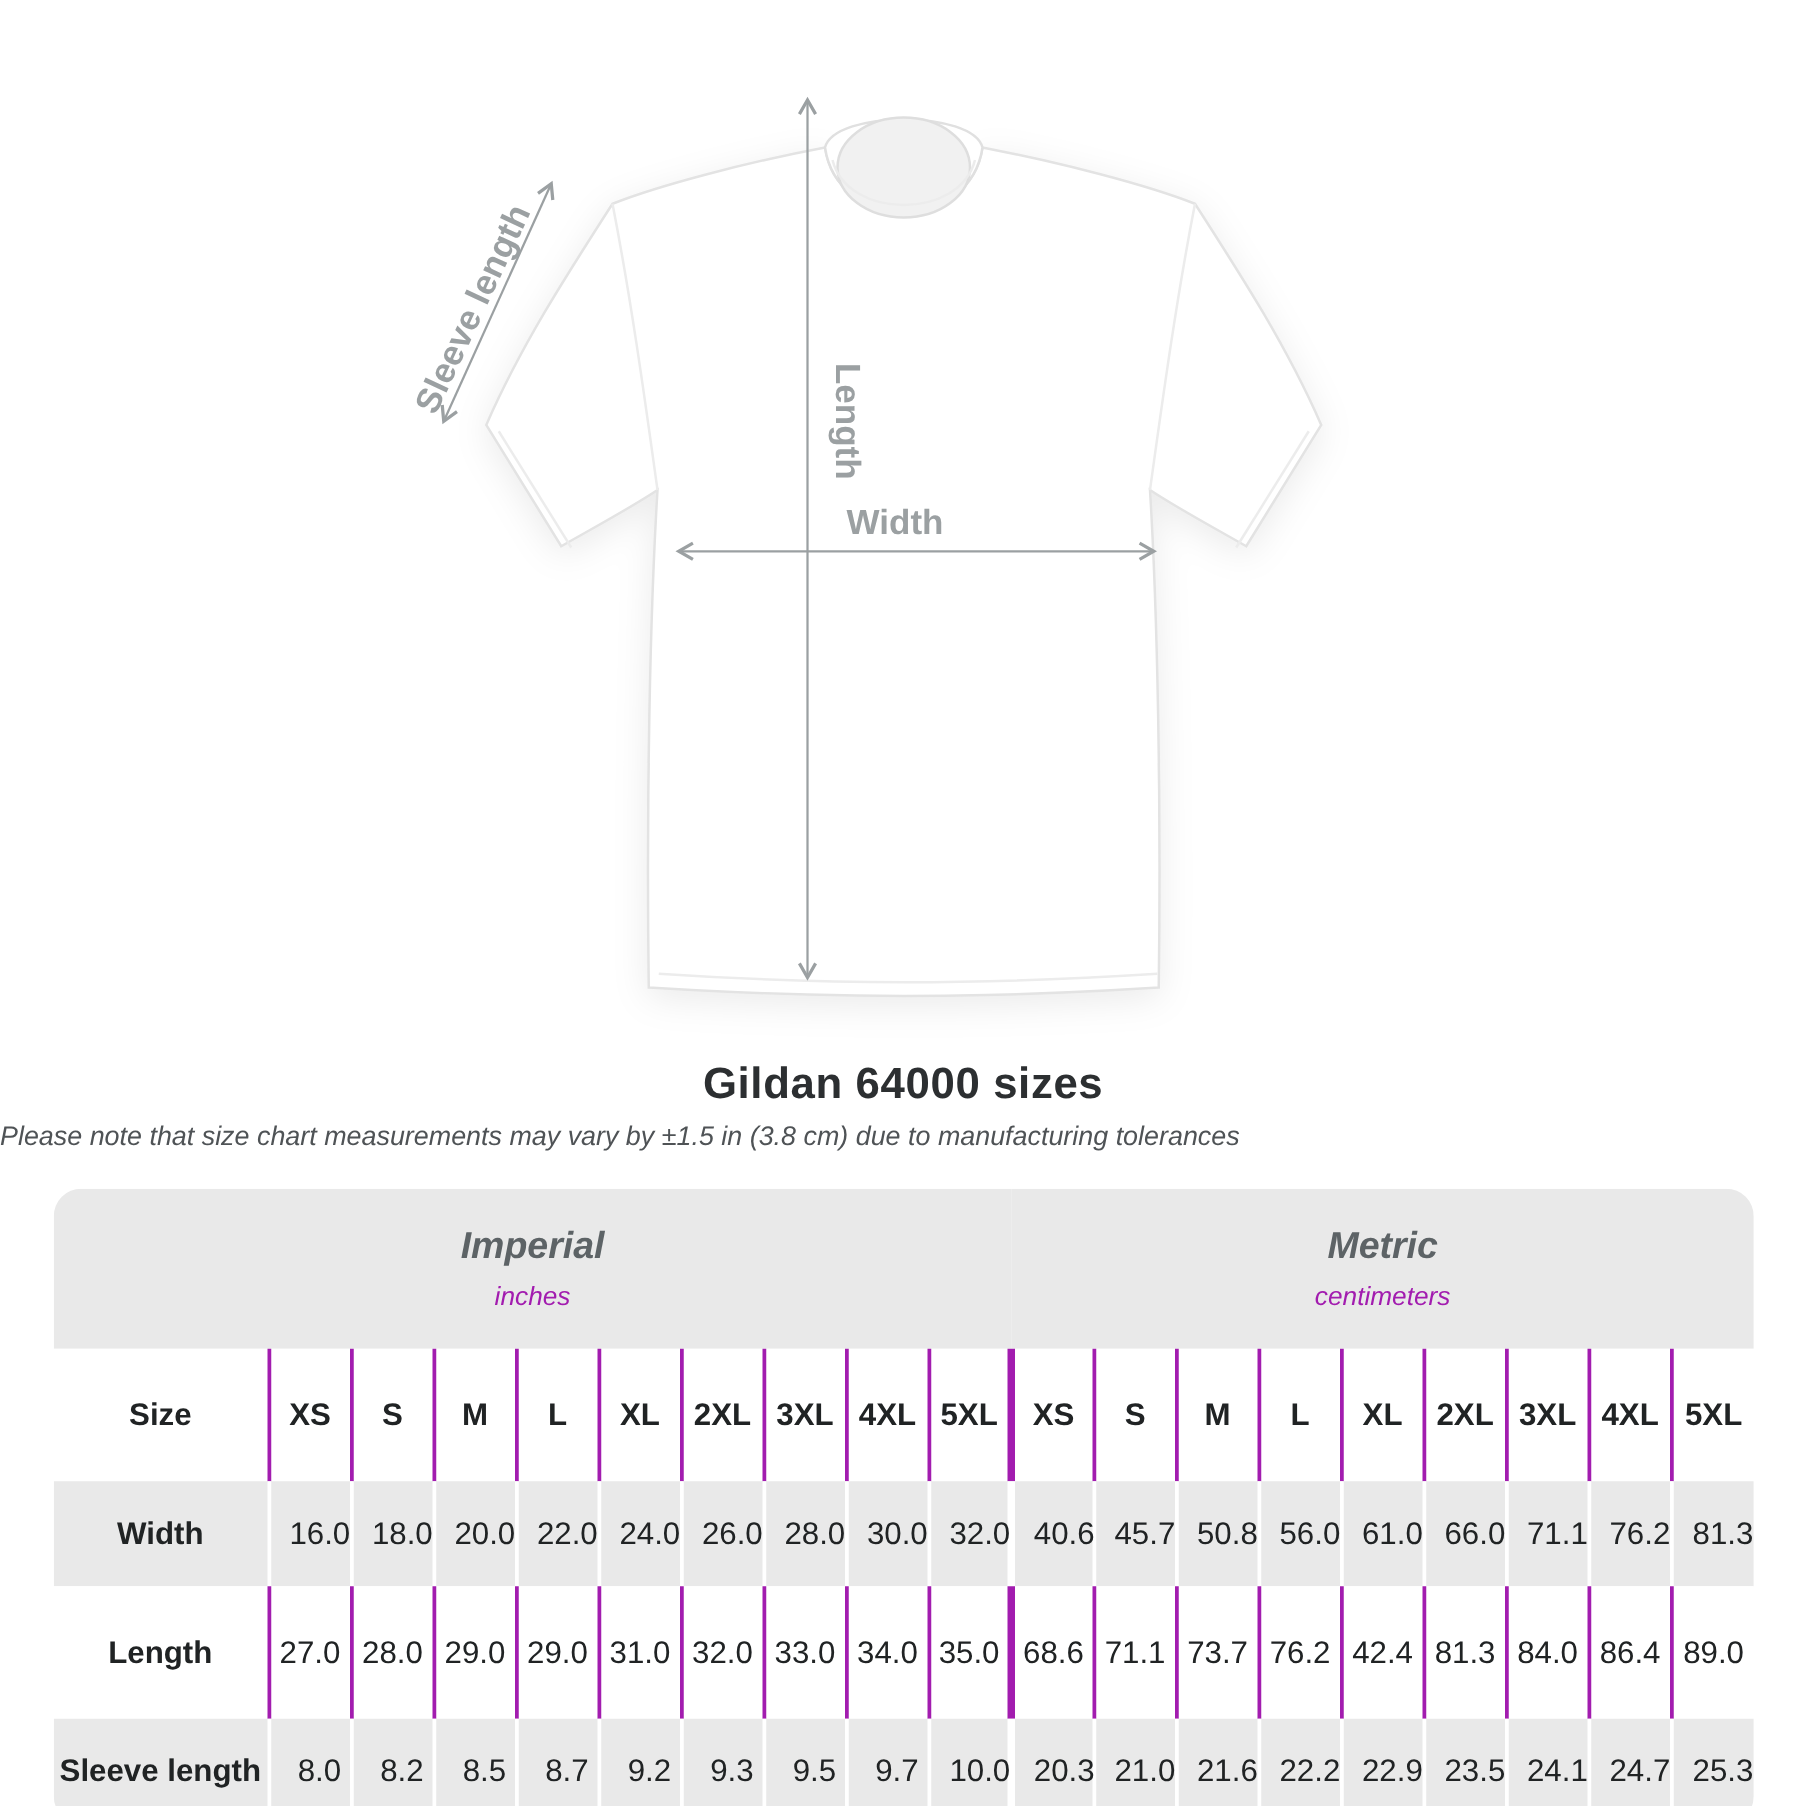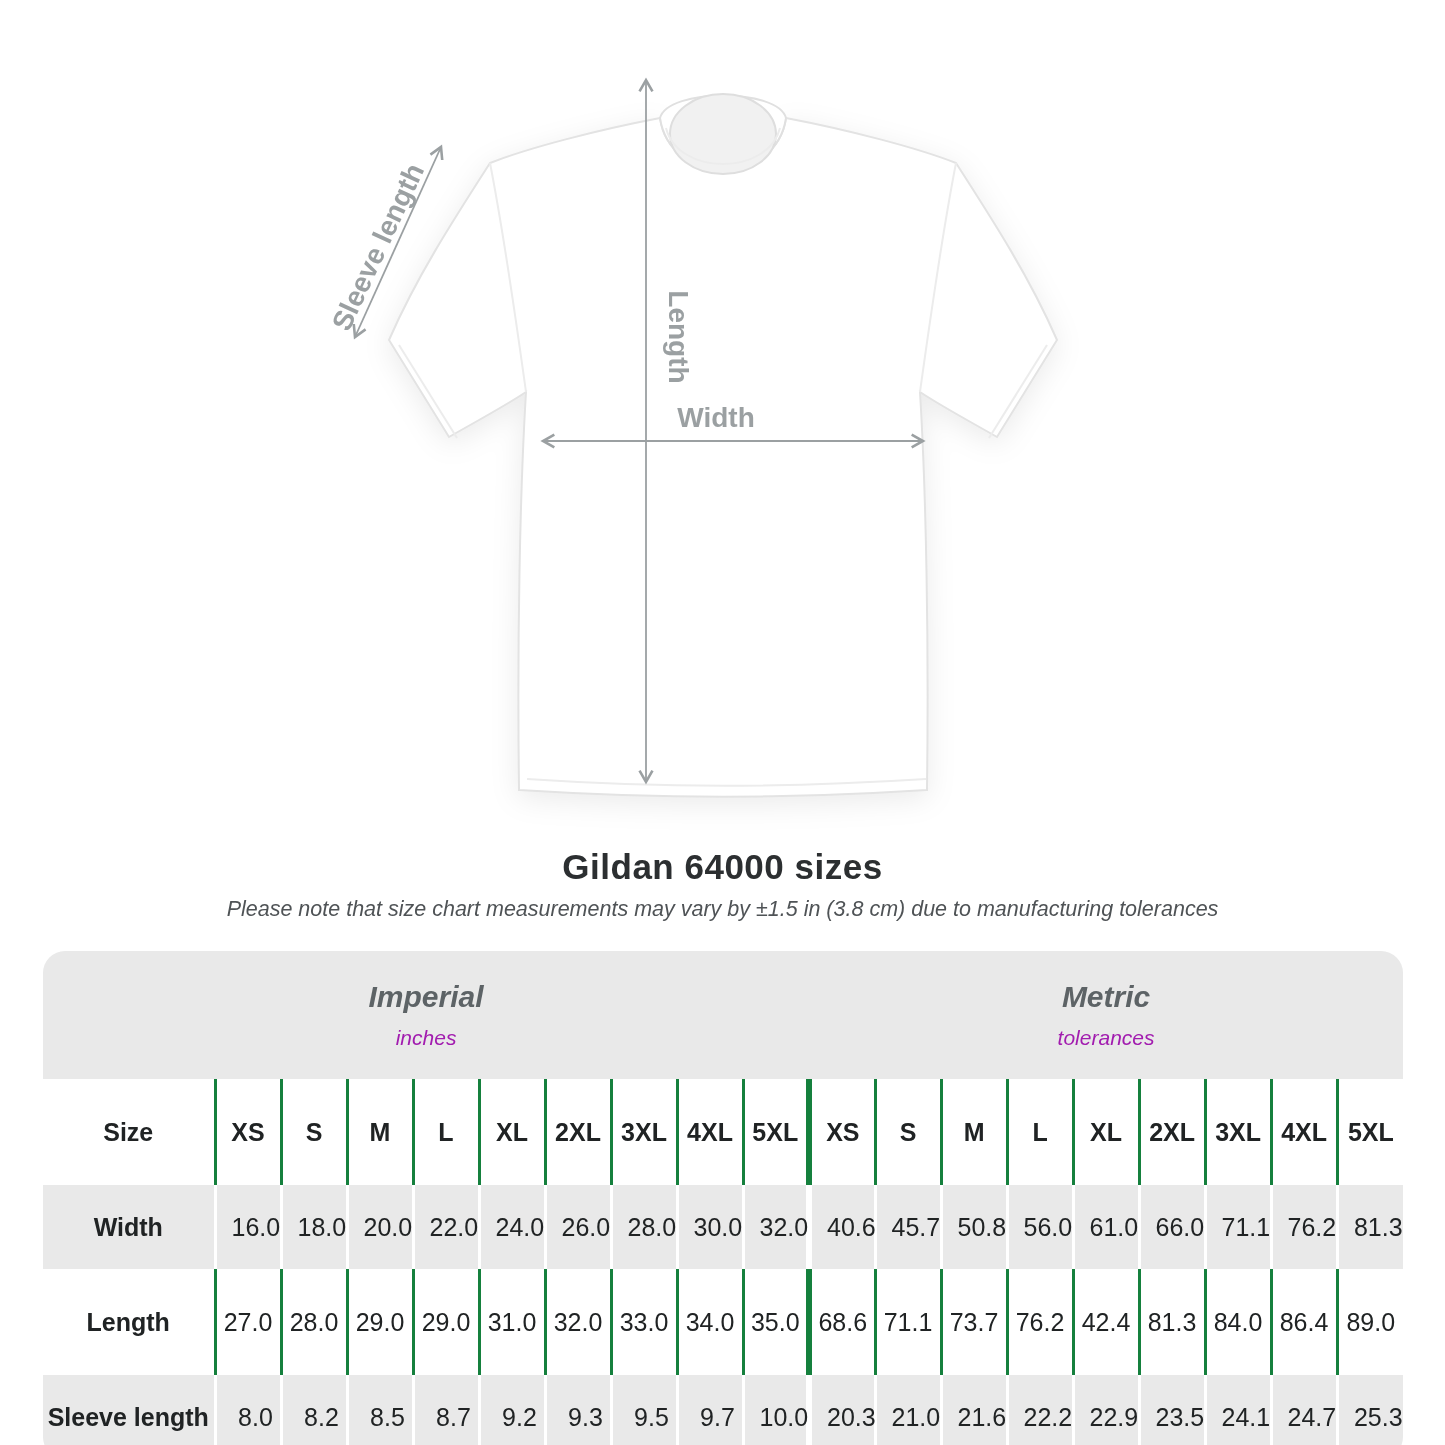--- a/index.html
+++ b/index.html
@@ -11,35 +11,35 @@
   .shirt-svg{position:absolute;left:0;top:0;width:1445px;height:845px;}
   .shirt-body{fill:#ffffff;stroke:#e3e3e3;stroke-width:2;filter:drop-shadow(0 7px 14px rgba(0,0,0,0.08));}
   .collar-band{fill:#ffffff;stroke:#e0e0e0;stroke-width:2;}
   .collar-open{fill:#f1f1f1;stroke:#dedede;stroke-width:2;}
   .seam{fill:none;stroke:#ececec;stroke-width:2;}
   .dim-line{stroke:#9ba0a2;stroke-width:1.8;}
   .dim-label{fill:#9ba0a2;font-weight:700;font-size:28px;font-family:"Liberation Sans",sans-serif;}
   
   .title{position:absolute;top:847px;left:0;width:100%;text-align:center;
     font-size:35px;font-weight:700;color:#2c2f31;letter-spacing:.5px;}
-  .subtitle{position:absolute;top:897px;left:0;width:100%;text-align:center;
+  .subtitle{position:absolute;top:897px;left:0;width:100%;
     font-size:21.5px;font-style:italic;color:#4f5356;}
   
   .table-wrap{position:absolute;left:43px;top:951px;width:1360px;border-radius:22px;overflow:hidden;}
   table.sizes{border-collapse:collapse;table-layout:fixed;width:1360px;}
   table.sizes td{text-align:center;vertical-align:middle;padding:0;
     font-size:25px;color:#202324;}
   tr.band-row td{background:#e9e9e9;height:128px;}
   .sec-title{font-size:30px;font-weight:700;font-style:italic;color:#5d6366;}
   .sec-unit{font-size:21px;font-style:italic;color:#a21caf;margin-top:12px;}
   tr.row-white td{background:#ffffff;height:106px;}
   tr.row-gray td{background:#e9e9e9;height:84px;}
   td.label-cell{font-weight:700;color:#6b7074;font-size:24px;}
   td.size-h{font-weight:700;color:#6b7074;font-size:23px;}
-  tr.row-white td + td{border-left:3px solid #15803d;text-align:center;}
+  tr.row-white td + td{border-left:3px solid #a21caf;text-align:center;}
   tr.row-gray td + td{border-left:3px solid #ffffff;padding-left:15px;}
   td.metric-start{border-left-width:6px !important;}
 </style>
 </head>
 <body>
 
 <div class="sheet">
 
   <svg class="shirt-svg" viewBox="0 0 1445 845">
     <defs>
@@ -109,21 +109,21 @@
           <col style="width: 66px;">
         </colgroup>
       <tbody>
           <tr class="band-row">
             <td colspan="10">
               <div class="sec-title">Imperial</div>
               <div class="sec-unit">inches</div>
             </td>
             <td colspan="9">
               <div class="sec-title">Metric</div>
-              <div class="sec-unit">tolerances</div>
+              <div class="sec-unit">centimeters</div>
             </td>
           </tr>
           <tr class="row-white">
             <td class="label-cell">Size</td>
             <td class="size-h">XS</td>
             <td class="size-h">S</td>
             <td class="size-h">M</td>
             <td class="size-h">L</td>
             <td class="size-h">XL</td>
             <td class="size-h">2XL</td>

